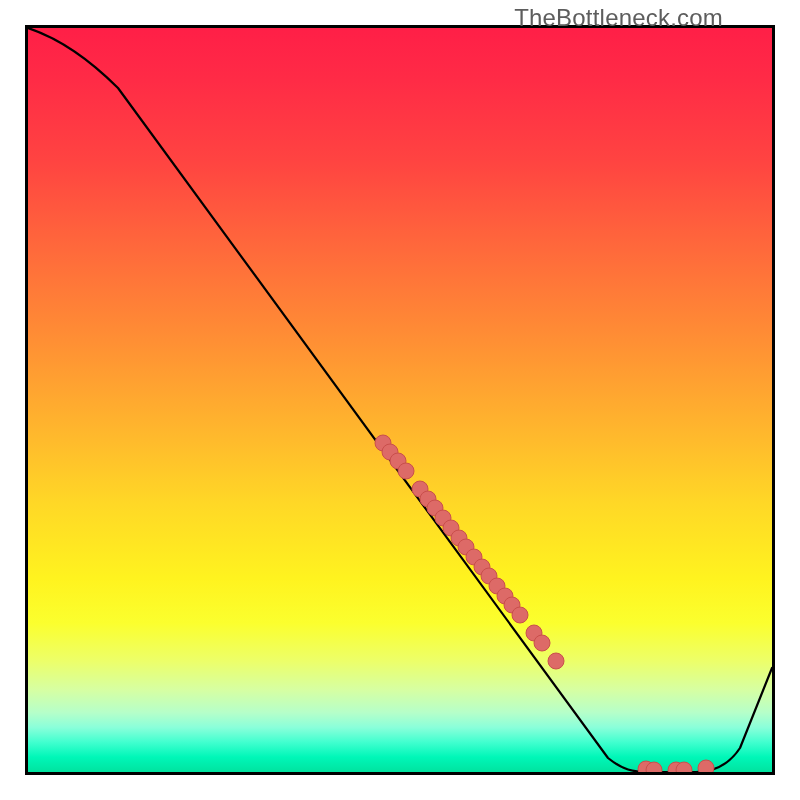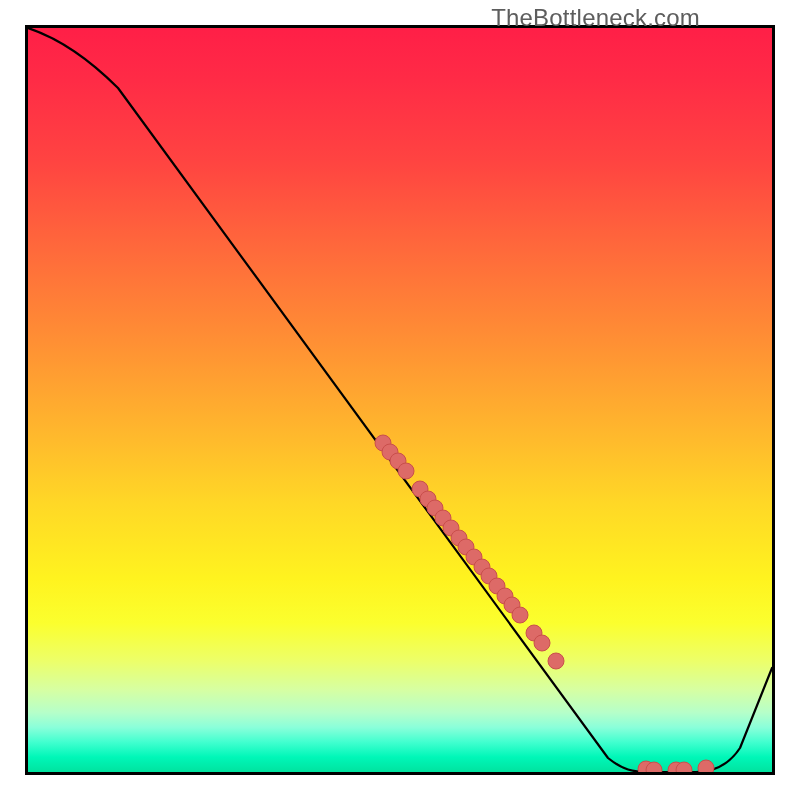--- a/index.html
+++ b/index.html
@@ -8,20 +8,21 @@
     width: 800px;
     height: 800px;
     overflow: hidden;
     font-family: Arial, Helvetica, sans-serif;
     background: #ffffff;
   }
   .chart-wrap {
     position: relative;
     width: 712px;
     height: 800px;
+    padding-left: 23px;
   }
   .watermark {
     position: absolute;
     top: 4px;
     right: 12px;
     font-size: 24px;
     font-weight: 500;
     color: #5d5d5d;
     letter-spacing: 0.2px;
     z-index: 10;

